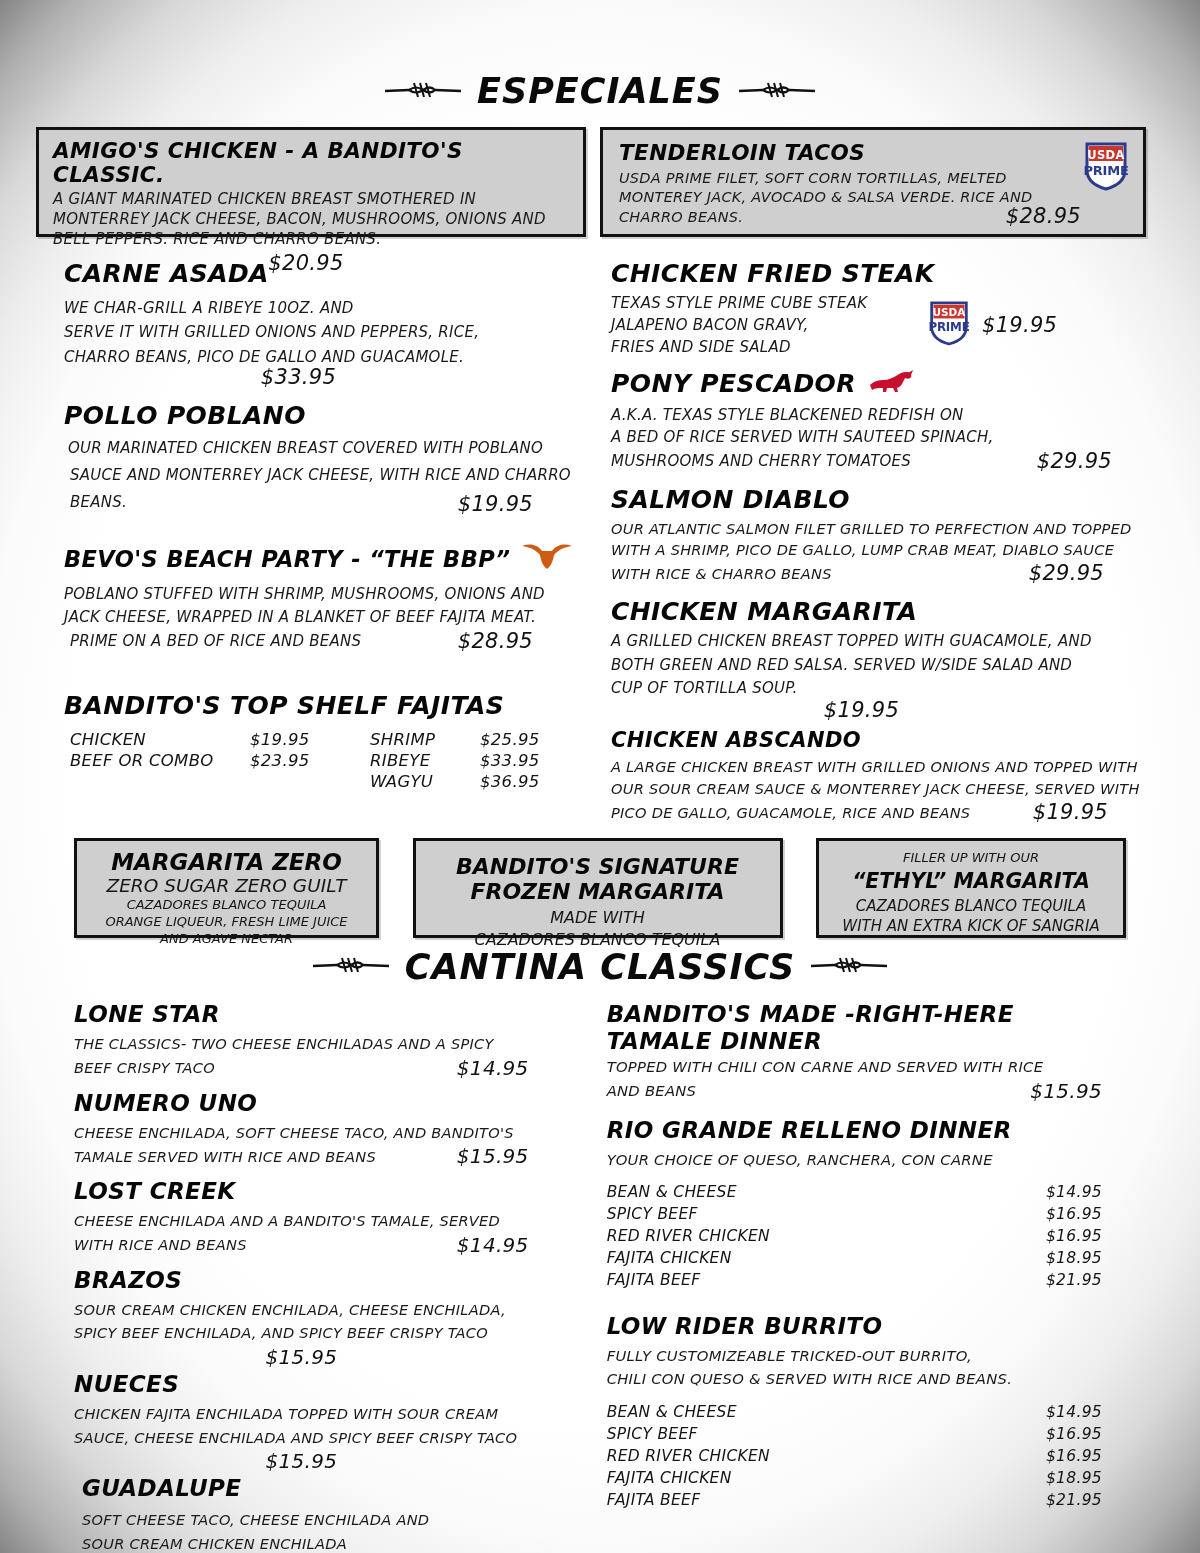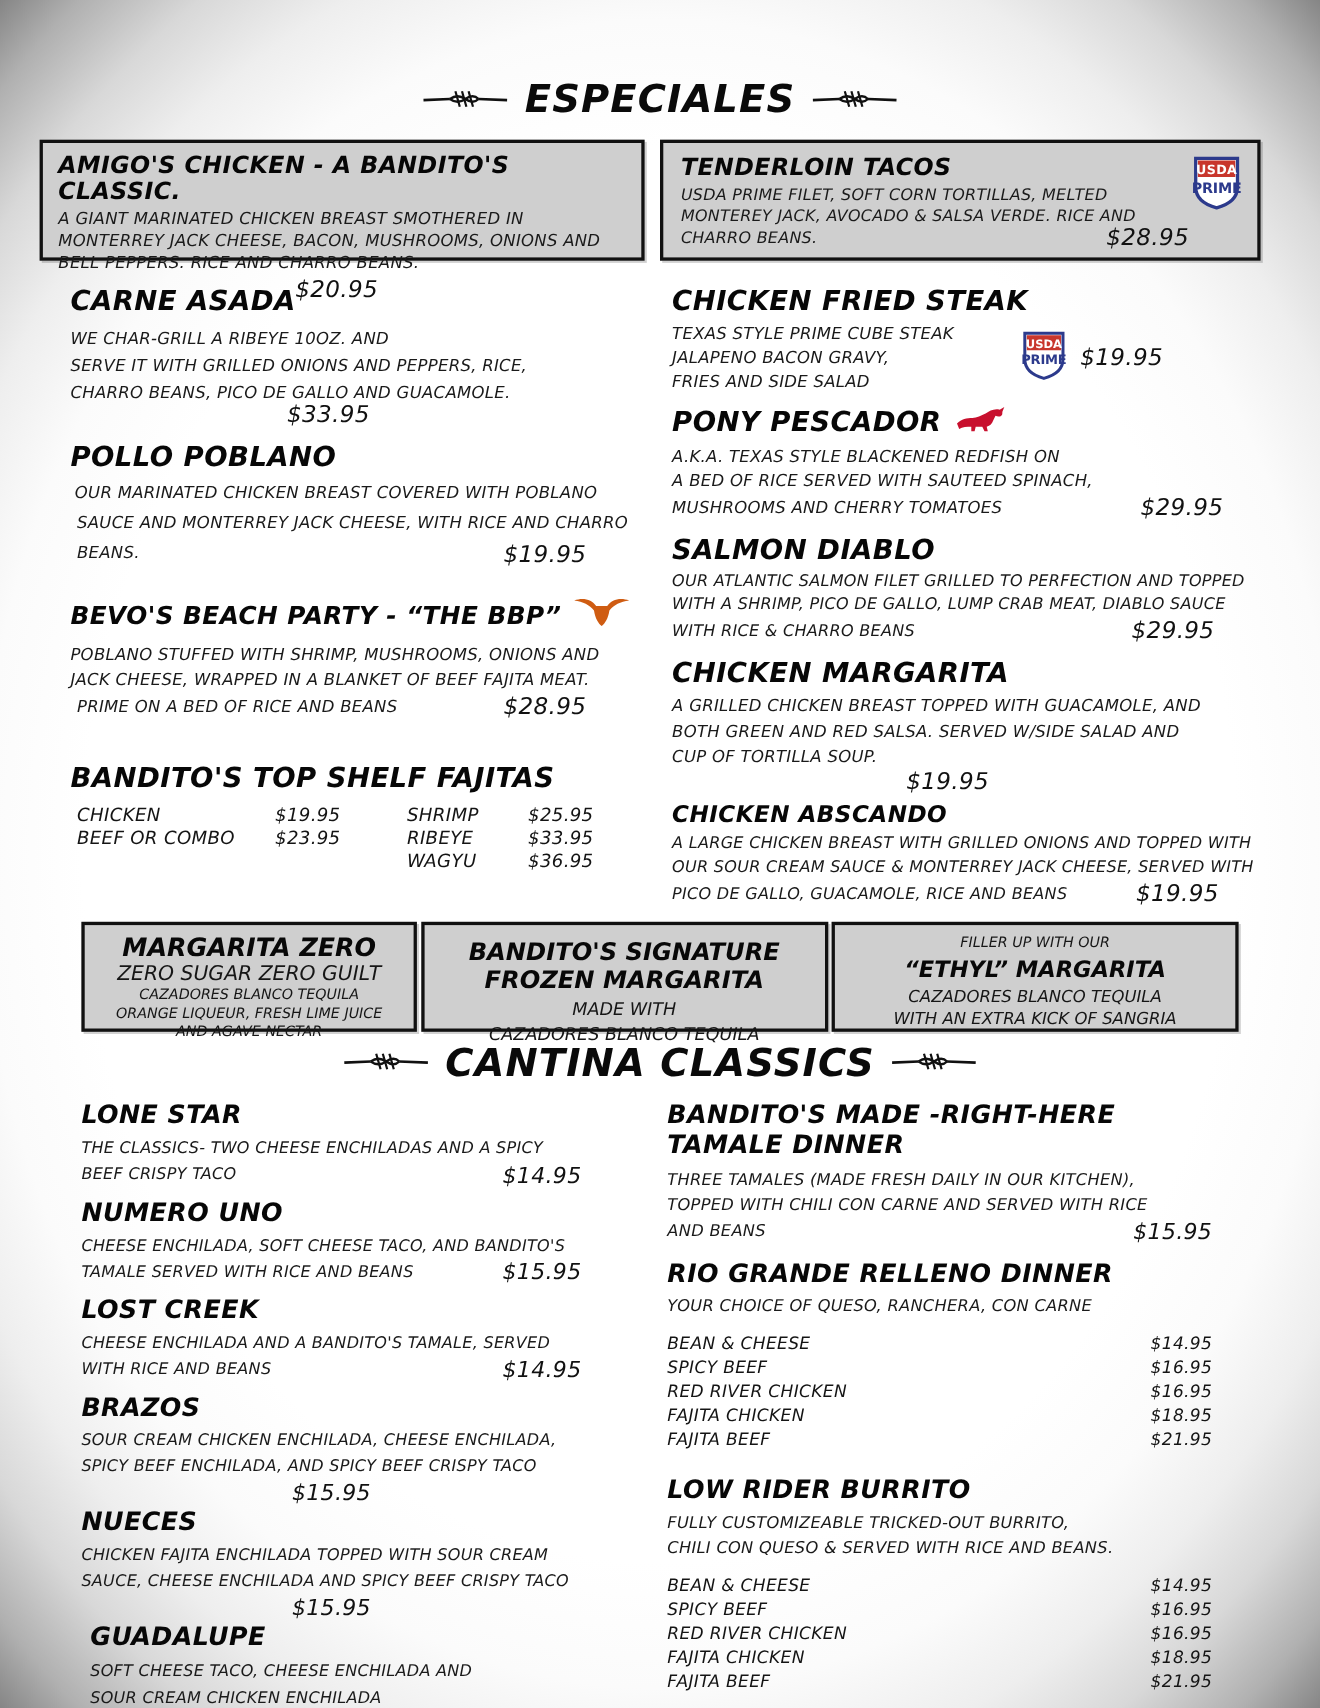--- a/index.html
+++ b/index.html
@@ -301,21 +301,21 @@
       <div class="marg-sub" style="font-size:13px; line-height:1.3;">AND AGAVE NECTAR</div>
     </div>
 
     <div class="marg-box" style="width:370px; height:100px; padding-top:13px;">
       <div class="marg-head" style="font-size:22px; line-height:1.16;">BANDITO'S SIGNATURE</div>
       <div class="marg-head" style="font-size:22px; line-height:1.16;">FROZEN MARGARITA</div>
       <div class="marg-sub" style="font-size:16px; line-height:1.4; margin-top:2px;">MADE WITH</div>
       <div class="marg-sub" style="font-size:16px; line-height:1.4;">CAZADORES BLANCO TEQUILA</div>
     </div>
 
-    <div class="marg-box" style="width:370px; height:100px; padding-top:9px;">
+    <div class="marg-box" style="width:310px; height:100px; padding-top:9px;">
       <div class="marg-sub" style="font-size:13px; line-height:1.2;">FILLER UP WITH OUR</div>
       <div class="marg-head" style="font-size:20.5px; line-height:1.3; margin-top:3px;">“ETHYL” MARGARITA</div>
       <div class="marg-sub" style="font-size:15px; line-height:1.3; margin-top:2px;">CAZADORES BLANCO TEQUILA</div>
       <div class="marg-sub" style="font-size:15px; line-height:1.3;">WITH AN EXTRA KICK OF SANGRIA</div>
     </div>
   </div>
 
   <div class="section-header" style="margin-top:12px;">
     <span class="barb">
       <svg width="80" height="18" viewBox="0 0 80 18">
@@ -389,21 +389,20 @@
         <div class="desc" style="font-size:14.6px; line-height:1.62; padding-left:8px;">SOUR CREAM CHICKEN ENCHILADA</div>
 
       </div>
     </div>
 
     <div style="width:560px;">
 
       <div class="menu-item">
         <div class="item-title" style="font-size:23px; line-height:1.2;">BANDITO'S MADE -RIGHT-HERE</div>
         <div class="item-title" style="font-size:23px; line-height:1.2;">TAMALE DINNER</div>
-        <div class="desc" style="font-size:14.8px; line-height:1.52; margin-top:6px;">THREE TAMALES (MADE FRESH DAILY IN OUR KITCHEN),</div>
         <div class="desc" style="font-size:14.8px; line-height:1.52;">TOPPED WITH CHILI CON CARNE AND SERVED WITH RICE</div>
         <div style="display:flex; align-items:flex-end; justify-content:space-between; padding-right:62px;">
           <span class="desc" style="font-size:14.8px; line-height:1.52;">AND BEANS</span>
           <span class="price" style="font-size:20px;">$15.95</span>
         </div>
       </div>
 
       <div class="menu-item" style="margin-top:14px;">
         <div class="item-title" style="font-size:23px;">RIO GRANDE RELLENO DINNER</div>
         <div class="desc" style="font-size:14.8px; line-height:1.55; margin-top:6px;">YOUR CHOICE OF QUESO, RANCHERA, CON CARNE</div>

